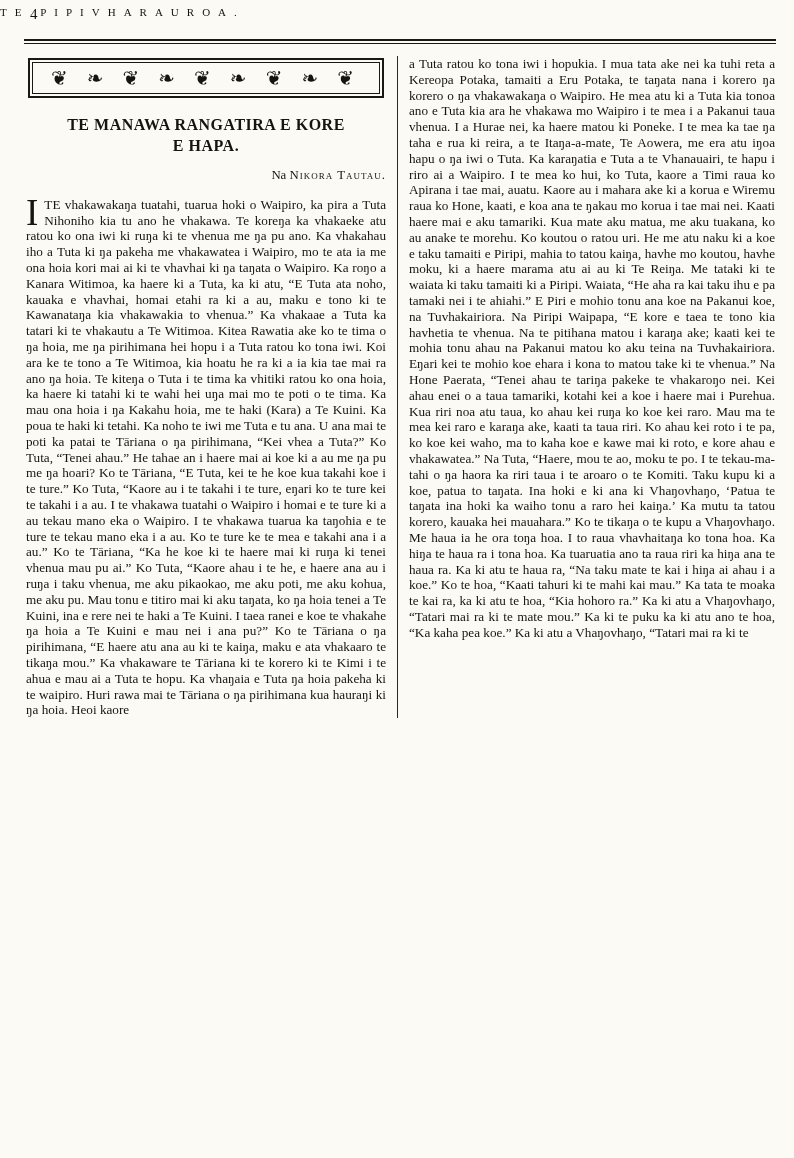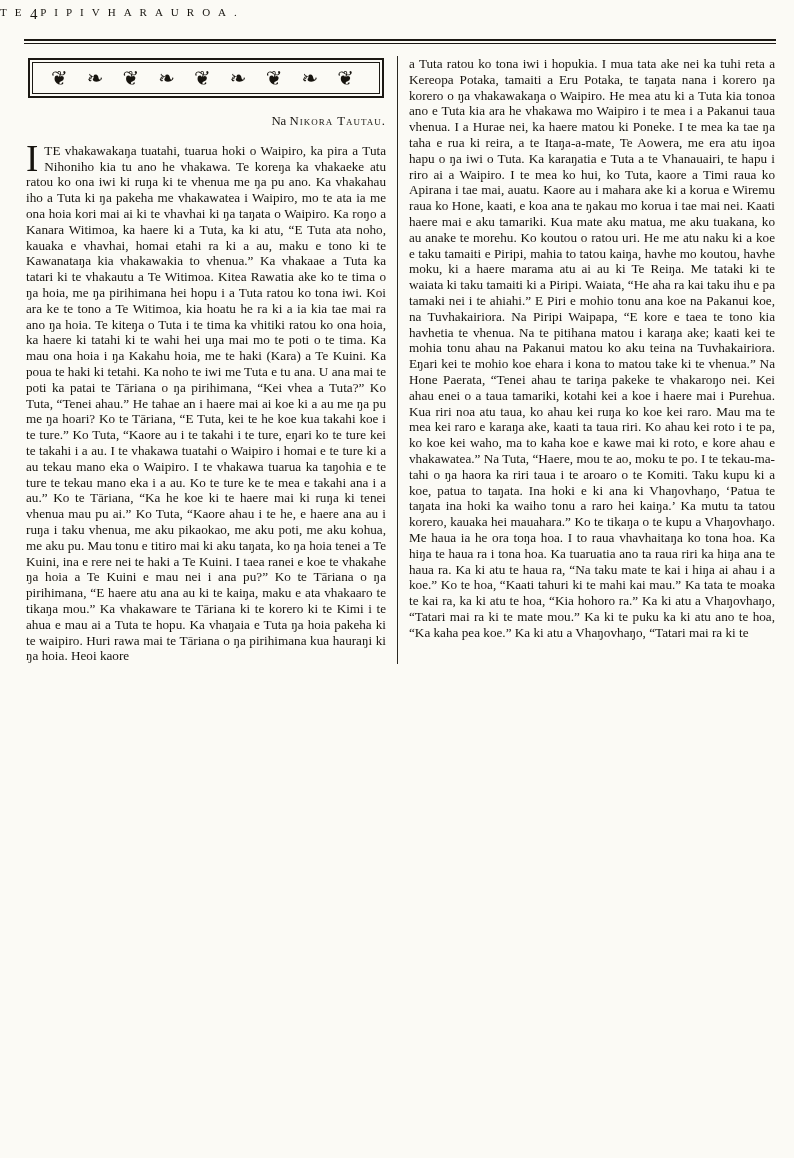--- a/index.html
+++ b/index.html
@@ -81,20 +81,22 @@
   <div class="header-rule"></div>
 
   <div class="columns">
 
     <div class="col col-left">
       <div class="ornament">
         <div class="ornament-inner">❦ ❧ ❦ ❧ ❦ ❧ ❦ ❧ ❦</div>
       </div>
 
       <div class="article-title">
+        <div>TE MANAWA RANGATIRA E KORE</div>
+        <div>E HAPA.</div>
       </div>
 
       <div class="byline"><span>Na </span><span class="name">Nikora Tautau.</span></div>
 
       <div class="body-text"><span class="drop-cap">I</span><span>TE vhakawakaŋa tuatahi, tuarua hoki o Waipiro, ka pira a Tuta Nihoniho kia tu ano he vhakawa.  Te koreŋa ka vhakaeke atu ratou ko ona iwi ki ruŋa ki te vhenua me ŋa pu ano.  Ka vhakahau iho a Tuta ki ŋa pakeha me vhakawatea i Waipiro, mo te ata ia me ona hoia kori mai ai ki te vhavhai ki ŋa taŋata o Waipiro.  Ka roŋo a Kanara Witimoa, ka haere ki a Tuta, ka ki atu, “E Tuta ata noho, kauaka e vhavhai, homai etahi ra ki a au, maku e tono ki te Kawanataŋa kia vhakawakia to vhenua.”  Ka vhakaae a Tuta ka tatari ki te vhakautu a Te Witimoa.  Kitea Rawatia ake ko te tima o ŋa hoia, me ŋa pirihimana hei hopu i a Tuta ratou ko tona iwi.  Koi ara ke te tono a Te Witimoa, kia hoatu he ra ki a ia kia tae mai ra ano ŋa hoia.  Te kiteŋa o Tuta i te tima ka vhitiki ratou ko ona hoia, ka haere ki tatahi ki te wahi hei uŋa mai mo te poti o te tima.  Ka mau ona hoia i ŋa Kakahu hoia, me te haki (Kara) a Te Kuini.  Ka poua te haki ki tetahi.  Ka noho te iwi me Tuta e tu ana.  U ana mai te poti ka patai te Tāriana o ŋa pirihimana, “Kei vhea a Tuta?”  Ko Tuta, “Tenei ahau.”  He tahae an i haere mai ai koe ki a au me ŋa pu me ŋa hoari?  Ko te Tāriana, “E Tuta, kei te he koe kua takahi koe i te ture.”  Ko Tuta, “Kaore au i te takahi i te ture, eŋari ko te ture kei te takahi i a au.  I te vhakawa tuatahi o Waipiro i homai e te ture ki a au tekau mano eka o Waipiro.  I te vhakawa tuarua ka taŋohia e te ture te tekau mano eka i a au.  Ko te ture ke te mea e takahi ana i a au.”  Ko te Tāriana, “Ka he koe ki te haere mai ki ruŋa ki tenei vhenua mau pu ai.”  Ko Tuta, “Kaore ahau i te he, e haere ana au i ruŋa i taku vhenua, me aku pikaokao, me aku poti, me aku kohua, me aku pu.  Mau tonu e titiro mai ki aku taŋata, ko ŋa hoia tenei a Te Kuini, ina e rere nei te haki a Te Kuini.  I taea ranei e koe te vhakahe ŋa hoia a Te Kuini e mau nei i ana pu?”  Ko te Tāriana o ŋa pirihimana, “E haere atu ana au ki te kaiŋa, maku e ata vhakaaro te tikaŋa mou.”  Ka vhakaware te Tāriana ki te korero ki te Kimi i te ahua e mau ai a Tuta te hopu.  Ka vhaŋaia e Tuta ŋa hoia pakeha ki te waipiro.  Huri rawa mai te Tāriana o ŋa pirihimana kua hauraŋi ki ŋa hoia.  Heoi kaore</span></div>
     </div>
 
     <div class="col-divider"></div>
 
     <div class="col col-right">

